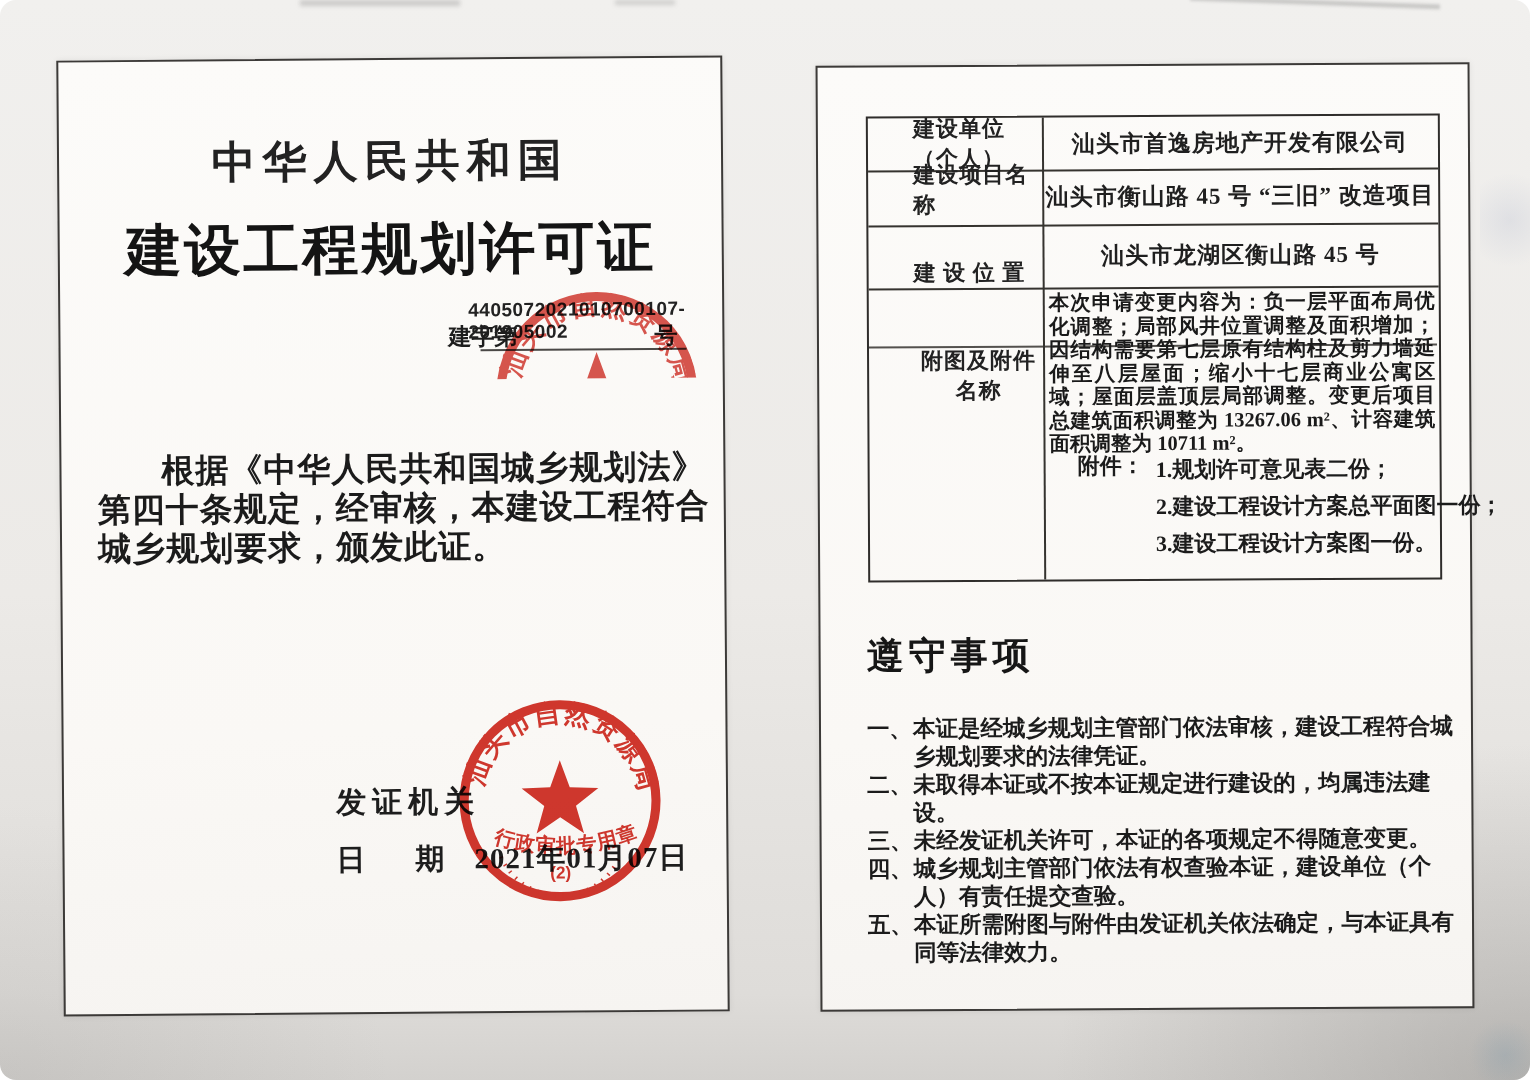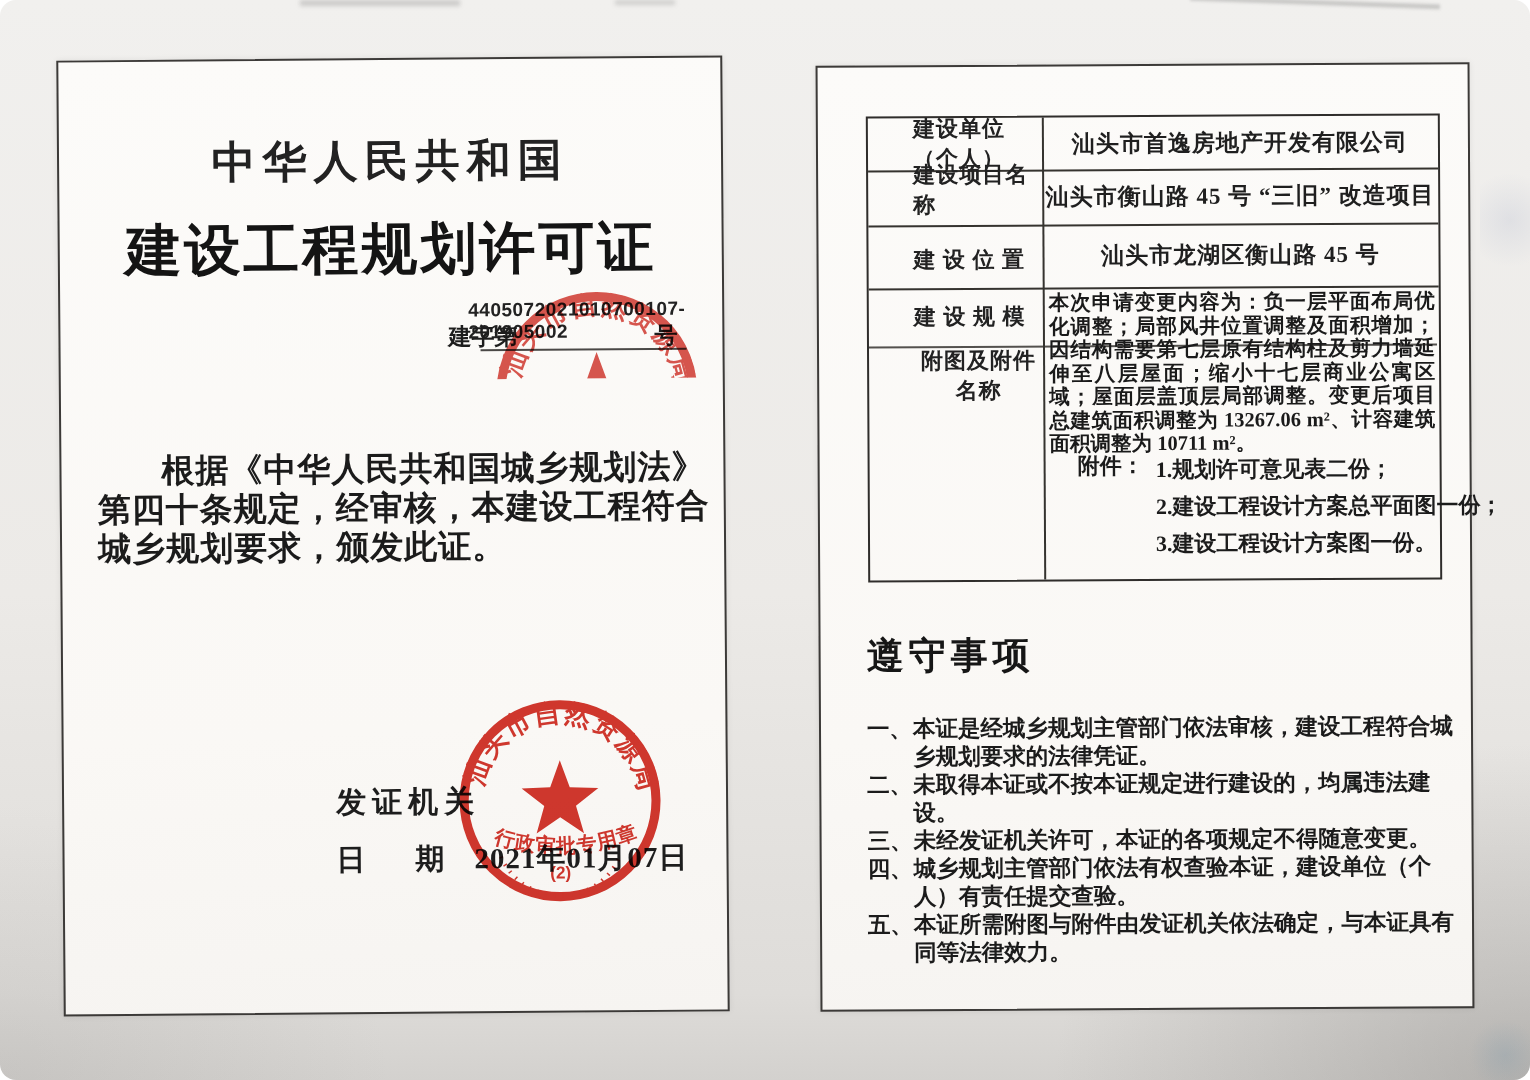--- a/index.html
+++ b/index.html
@@ -125,22 +125,21 @@
 
     <div class="abs tbl">
       <div class="vline"></div>
       <div class="hline" style="top:52px;"></div>
       <div class="hline" style="top:107px;"></div>
       <div class="hline" style="top:170px;"></div>
       <div class="hline" style="top:228px;right:2px;opacity:.85;"></div>
 
       <div class="t-label" style="top:0;height:52px;">建设单位（个人）</div>
       <div class="t-label" style="top:44px;height:55px;">建设项目名称</div>
-      <div class="t-label" style="top:110px;height:63px;">建 设 位 置</div>
-      <div class="t-label" style="top:170px;height:58px;">建 设 规 模</div>
+      <div class="t-label" style="top:123px;height:63px;">建 设 位 置</div>
       <div class="t-label" style="top:228px;height:60px;text-align:center;">附图及附件名称</div>
 
       <div class="t-value" style="top:0;height:52px;">汕头市首逸房地产开发有限公司</div>
       <div class="t-value" style="top:52px;height:55px;">汕头市衡山路 45 号 “三旧” 改造项目</div>
       <div class="t-value" style="top:107px;height:63px;">汕头市龙湖区衡山路 45 号</div>
 
       <div class="scale-par">本次申请变更内容为：负一层平面布局优化调整；局部风井位置调整及面积增加；因结构需要第七层原有结构柱及剪力墙延伸至八层屋面；缩小十七层商业公寓区域；屋面层盖顶层局部调整。变更后项目总建筑面积调整为 13267.06 m²、计容建筑面积调整为 10711 m²。</div>
 
       <div class="attach">
         <span class="al">附件：</span>

